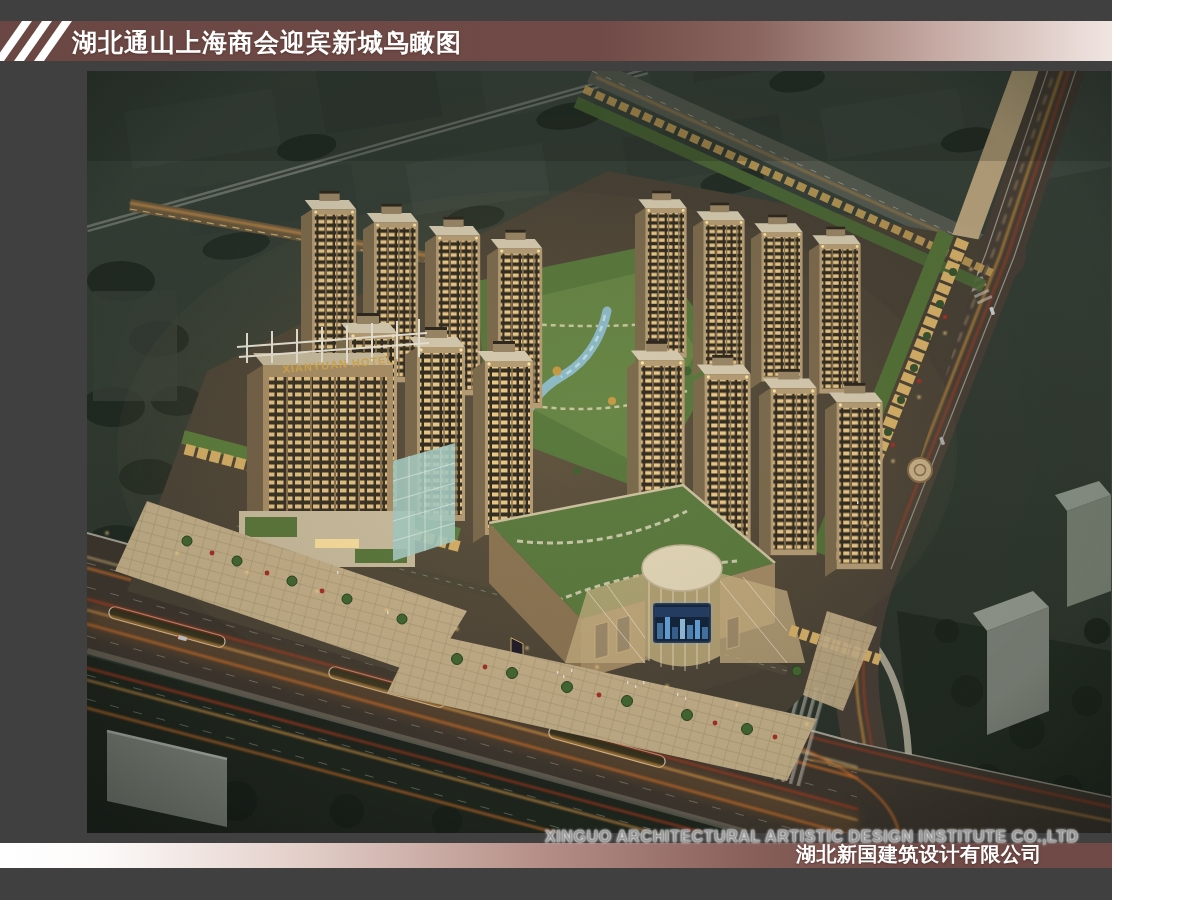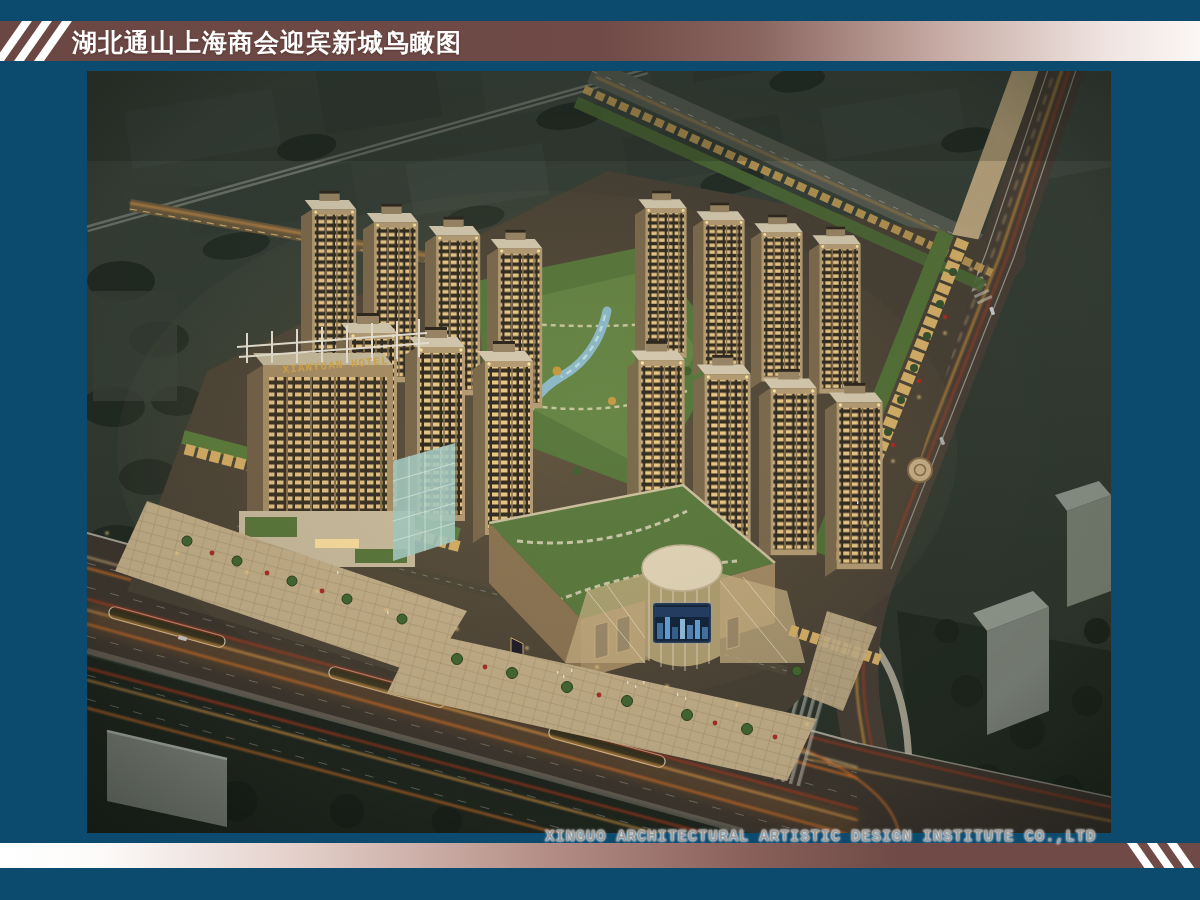--- a/index.html
+++ b/index.html
@@ -1,17 +1,17 @@
 <!DOCTYPE html>
 <html><head>
 <meta charset="utf-8">
 <style>
   html,body{margin:0;padding:0;background:#fff;}
-  #board{position:relative;width:1200px;height:900px;background:#0c4a6e;overflow:hidden;
-         font-family:Liberation Mono, monospace;}
+  #board{position:relative;width:1112px;height:900px;background:#404040;overflow:hidden;
+         font-family:Liberation Sans, sans-serif;}
   
   .top-bar{position:absolute;left:0;top:21px;width:1200px;height:40px;overflow:hidden;
     background:linear-gradient(90deg,#6b4743 0%,#6f4a46 50%,#8a655f 63%,#c5a9a2 78%,#efe3df 92%,#fbf7f5 100%);}
   .stripe{position:absolute;top:-4px;height:48px;width:10px;background:#fff;}
   .top-bar .s1{left:8px;transform:skewX(-35deg);}
   .top-bar .s2{left:28px;transform:skewX(-35deg);}
   .top-bar .s3{left:48px;transform:skewX(-35deg);}
   .main-title{position:absolute;left:72px;top:26px;font-size:25px;font-weight:bold;color:#ffffff;
     letter-spacing:1px;white-space:nowrap;text-shadow:0 1px 2px rgba(60,30,25,.45);}
   .pinyin{position:absolute;left:412px;top:46px;font-size:10.5px;font-weight:bold;color:#c2b1ab;
@@ -482,14 +482,15 @@
     <rect width="1024" height="90" fill="#0a0e0a" opacity="0.18"></rect>
   </svg>
   </div>
 
   <div class="institute">XINGUO ARCHITECTURAL ARTISTIC DESIGN INSTITUTE CO.,LTD</div>
   <div class="bottom-bar">
     <div class="stripe s1"></div>
     <div class="stripe s2"></div>
     <div class="stripe s3"></div>
   </div>
+  <div class="company">湖北新国建筑设计有限公司</div>
 
 </div>
 
 </body></html>

